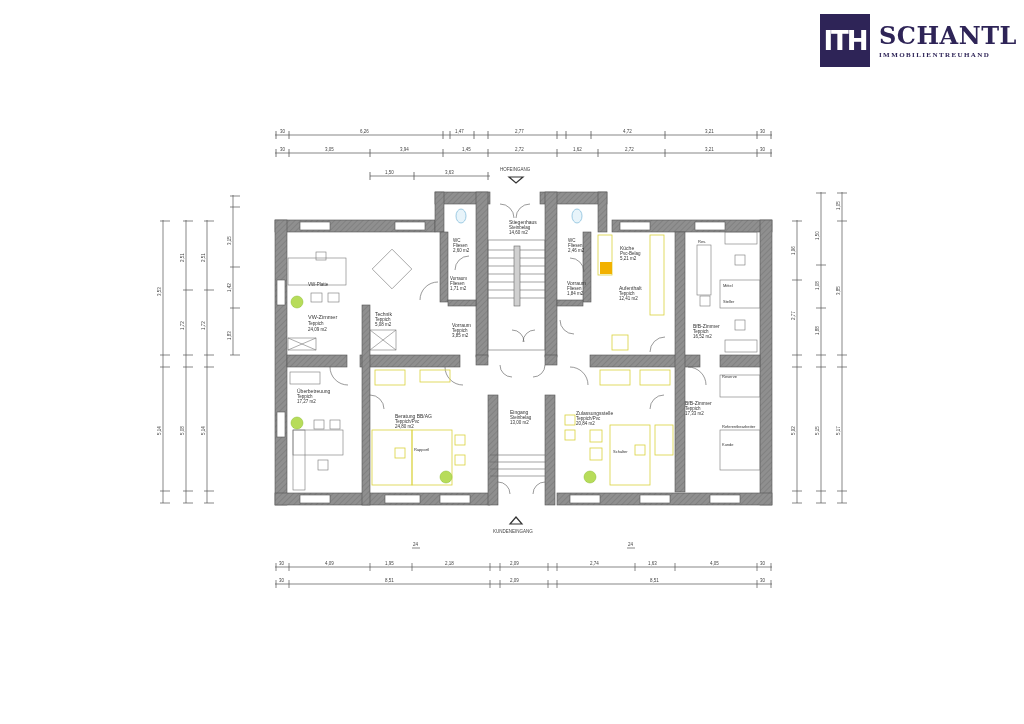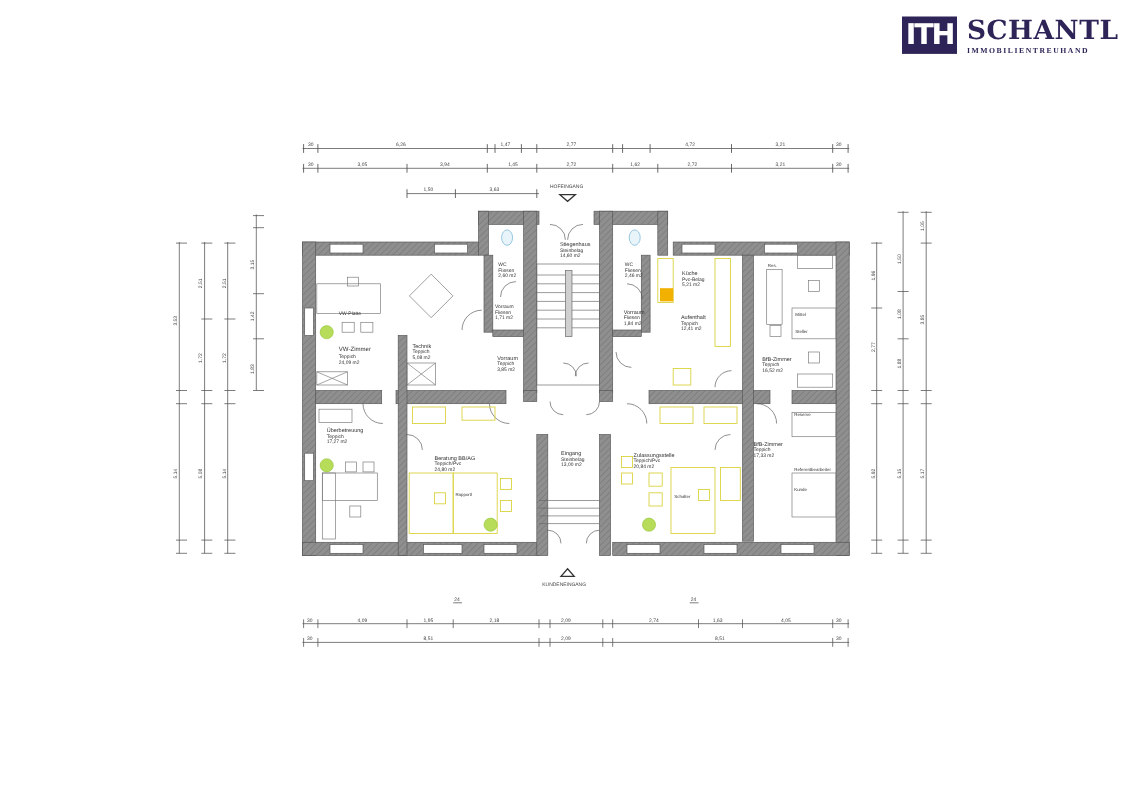--- a/index.html
+++ b/index.html
@@ -1,18 +1,18 @@
 <!DOCTYPE html>
 <html><head>
 <meta charset="utf-8">
 <style>
   html,body{margin:0;padding:0;background:#ffffff;}
   body{width:1024px;height:724px;position:relative;overflow:hidden;font-family:"Liberation Sans",sans-serif;}
   .logo{position:absolute;left:820px;top:14px;display:flex;align-items:center;}
-  .logo-mark{width:50px;height:34px;background:#2e2457;display:flex;align-items:center;justify-content:center;color:#fff;font-family:"DejaVu Sans",sans-serif;font-size:26px;font-weight:bold;letter-spacing:-2px;}
+  .logo-mark{width:50px;height:53px;background:#2e2457;display:flex;align-items:center;justify-content:center;color:#fff;font-family:"DejaVu Sans",sans-serif;font-size:26px;font-weight:bold;letter-spacing:-2px;}
   .logo-text{margin-left:9px;display:flex;flex-direction:column;}
   .logo-name{font-family:"DejaVu Serif",serif;font-weight:bold;font-size:24px;color:#2e2457;line-height:26px;letter-spacing:0.5px;}
   .logo-sub{font-family:Liberation Serif, serif;font-size:7px;color:#2e2457;letter-spacing:1.4px;font-weight:bold;margin-top:2px;}
   .plan{position:absolute;left:0;top:0;width:1024px;height:724px;}
 </style>
 </head>
 <body>
 
 <div class="logo">
   <div class="logo-mark">ITH</div>

